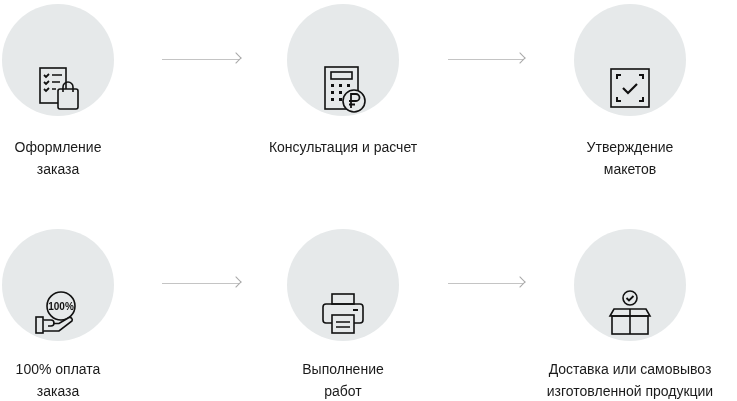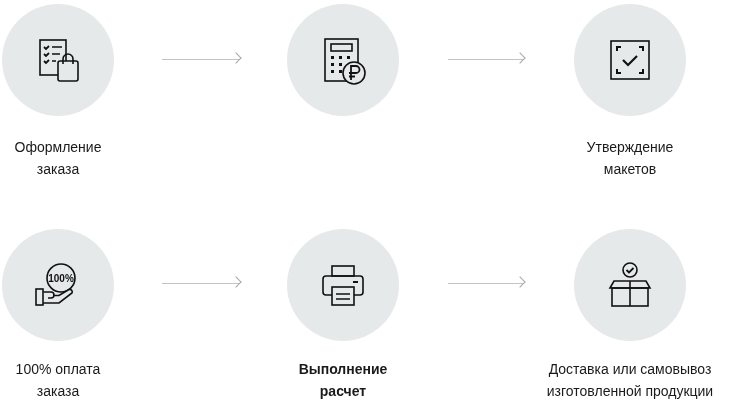--- a/index.html
+++ b/index.html
@@ -1,19 +1,19 @@
 <!DOCTYPE html>
 <html><head>
   <meta charset="utf-8">
   <style>
     html, body { margin: 0; padding: 0; background: #ffffff; }
     body { width: 737px; height: 401px; position: relative; overflow: hidden;
            font-family: "Liberation Sans", sans-serif; color: #1a1a1a; }
     .circle { position: absolute; width: 112px; height: 112px; border-radius: 50%;
-              background: #e6e9ea; display: flex; align-items: center; justify-content: center; }
+              background: #e6e9ea; display: flex; align-items: flex-end; justify-content: center; }
     .circle svg { width: 56px; height: 56px; }
     .label { position: absolute; width: 240px; text-align: center; font-size: 14px; line-height: 22px;
              color: #1a1a1a; }
     .label span { display: block; }
     .arrow { position: absolute; height: 12px; }
     .arrow .line { position: absolute; left: 0; top: 5px; height: 1px; background: #c4c4c4; }
     .arrow .head { position: absolute; top: 0; width: 7px; height: 7px;
                    border-top: 1.5px solid #a8a8a8; border-right: 1.5px solid #a8a8a8;
                    transform: rotate(45deg); }
   </style>
@@ -50,20 +50,21 @@
       <rect x="16" y="31" width="3" height="3"></rect>
         <rect x="24" y="31" width="3" height="3"></rect>
       <rect x="16" y="38" width="3" height="3"></rect>
         <rect x="24" y="38" width="3" height="3"></rect>
     </g>
     <circle cx="39" cy="41" r="11" fill="#e6e9ea"></circle>
     <path d="M36 48 v-14 h5 a3.5 3.5 0 0 1 0 7 h-7 M34 44.5 h6" stroke-width="1.8"></path>
   </svg>
 </div>
 <div class="label" style="left:223px; top:136px;">
+  <span>Консультация и расчет</span>
 </div>
 
 <div class="arrow" style="left:448px; top:54px; width:80px;">
   <div class="line" style="width:75px;"></div>
   <div class="head" style="left:68px;"></div>
 </div>
 
 <div class="circle" style="left:574px; top:4px;">
   <svg viewBox="0 0 56 56" fill="none" stroke="#111" stroke-width="1.6">
     <rect x="9" y="9" width="38" height="38"></rect>
@@ -96,23 +97,23 @@
 
 <div class="circle" style="left:287px; top:229px;">
   <svg viewBox="0 0 56 56" fill="none" stroke="#111" stroke-width="1.6">
     <rect x="17" y="9" width="22" height="10"></rect>
     <rect x="8" y="19" width="40" height="19" rx="3"></rect>
     <path d="M38 25 h5" stroke-width="2"></path>
     <rect x="17" y="30" width="22" height="18" fill="#e6e9ea"></rect>
     <path d="M21 37 h14 M21 42 h14"></path>
   </svg>
 </div>
-<div class="label" style="left:223px; top:358px;font-weight:bold;">
+<div class="label" style="left:223px; top:358px;">
   <span>Выполнение</span>
-  <span>расчет</span>
+  <span>работ</span>
 </div>
 
 <div class="arrow" style="left:448px; top:278px; width:80px;">
   <div class="line" style="width:75px;"></div>
   <div class="head" style="left:68px;"></div>
 </div>
 
 <div class="circle" style="left:574px; top:229px;">
   <svg viewBox="0 0 56 56" fill="none" stroke="#111" stroke-width="1.6">
     <circle cx="28" cy="13" r="7"></circle>

